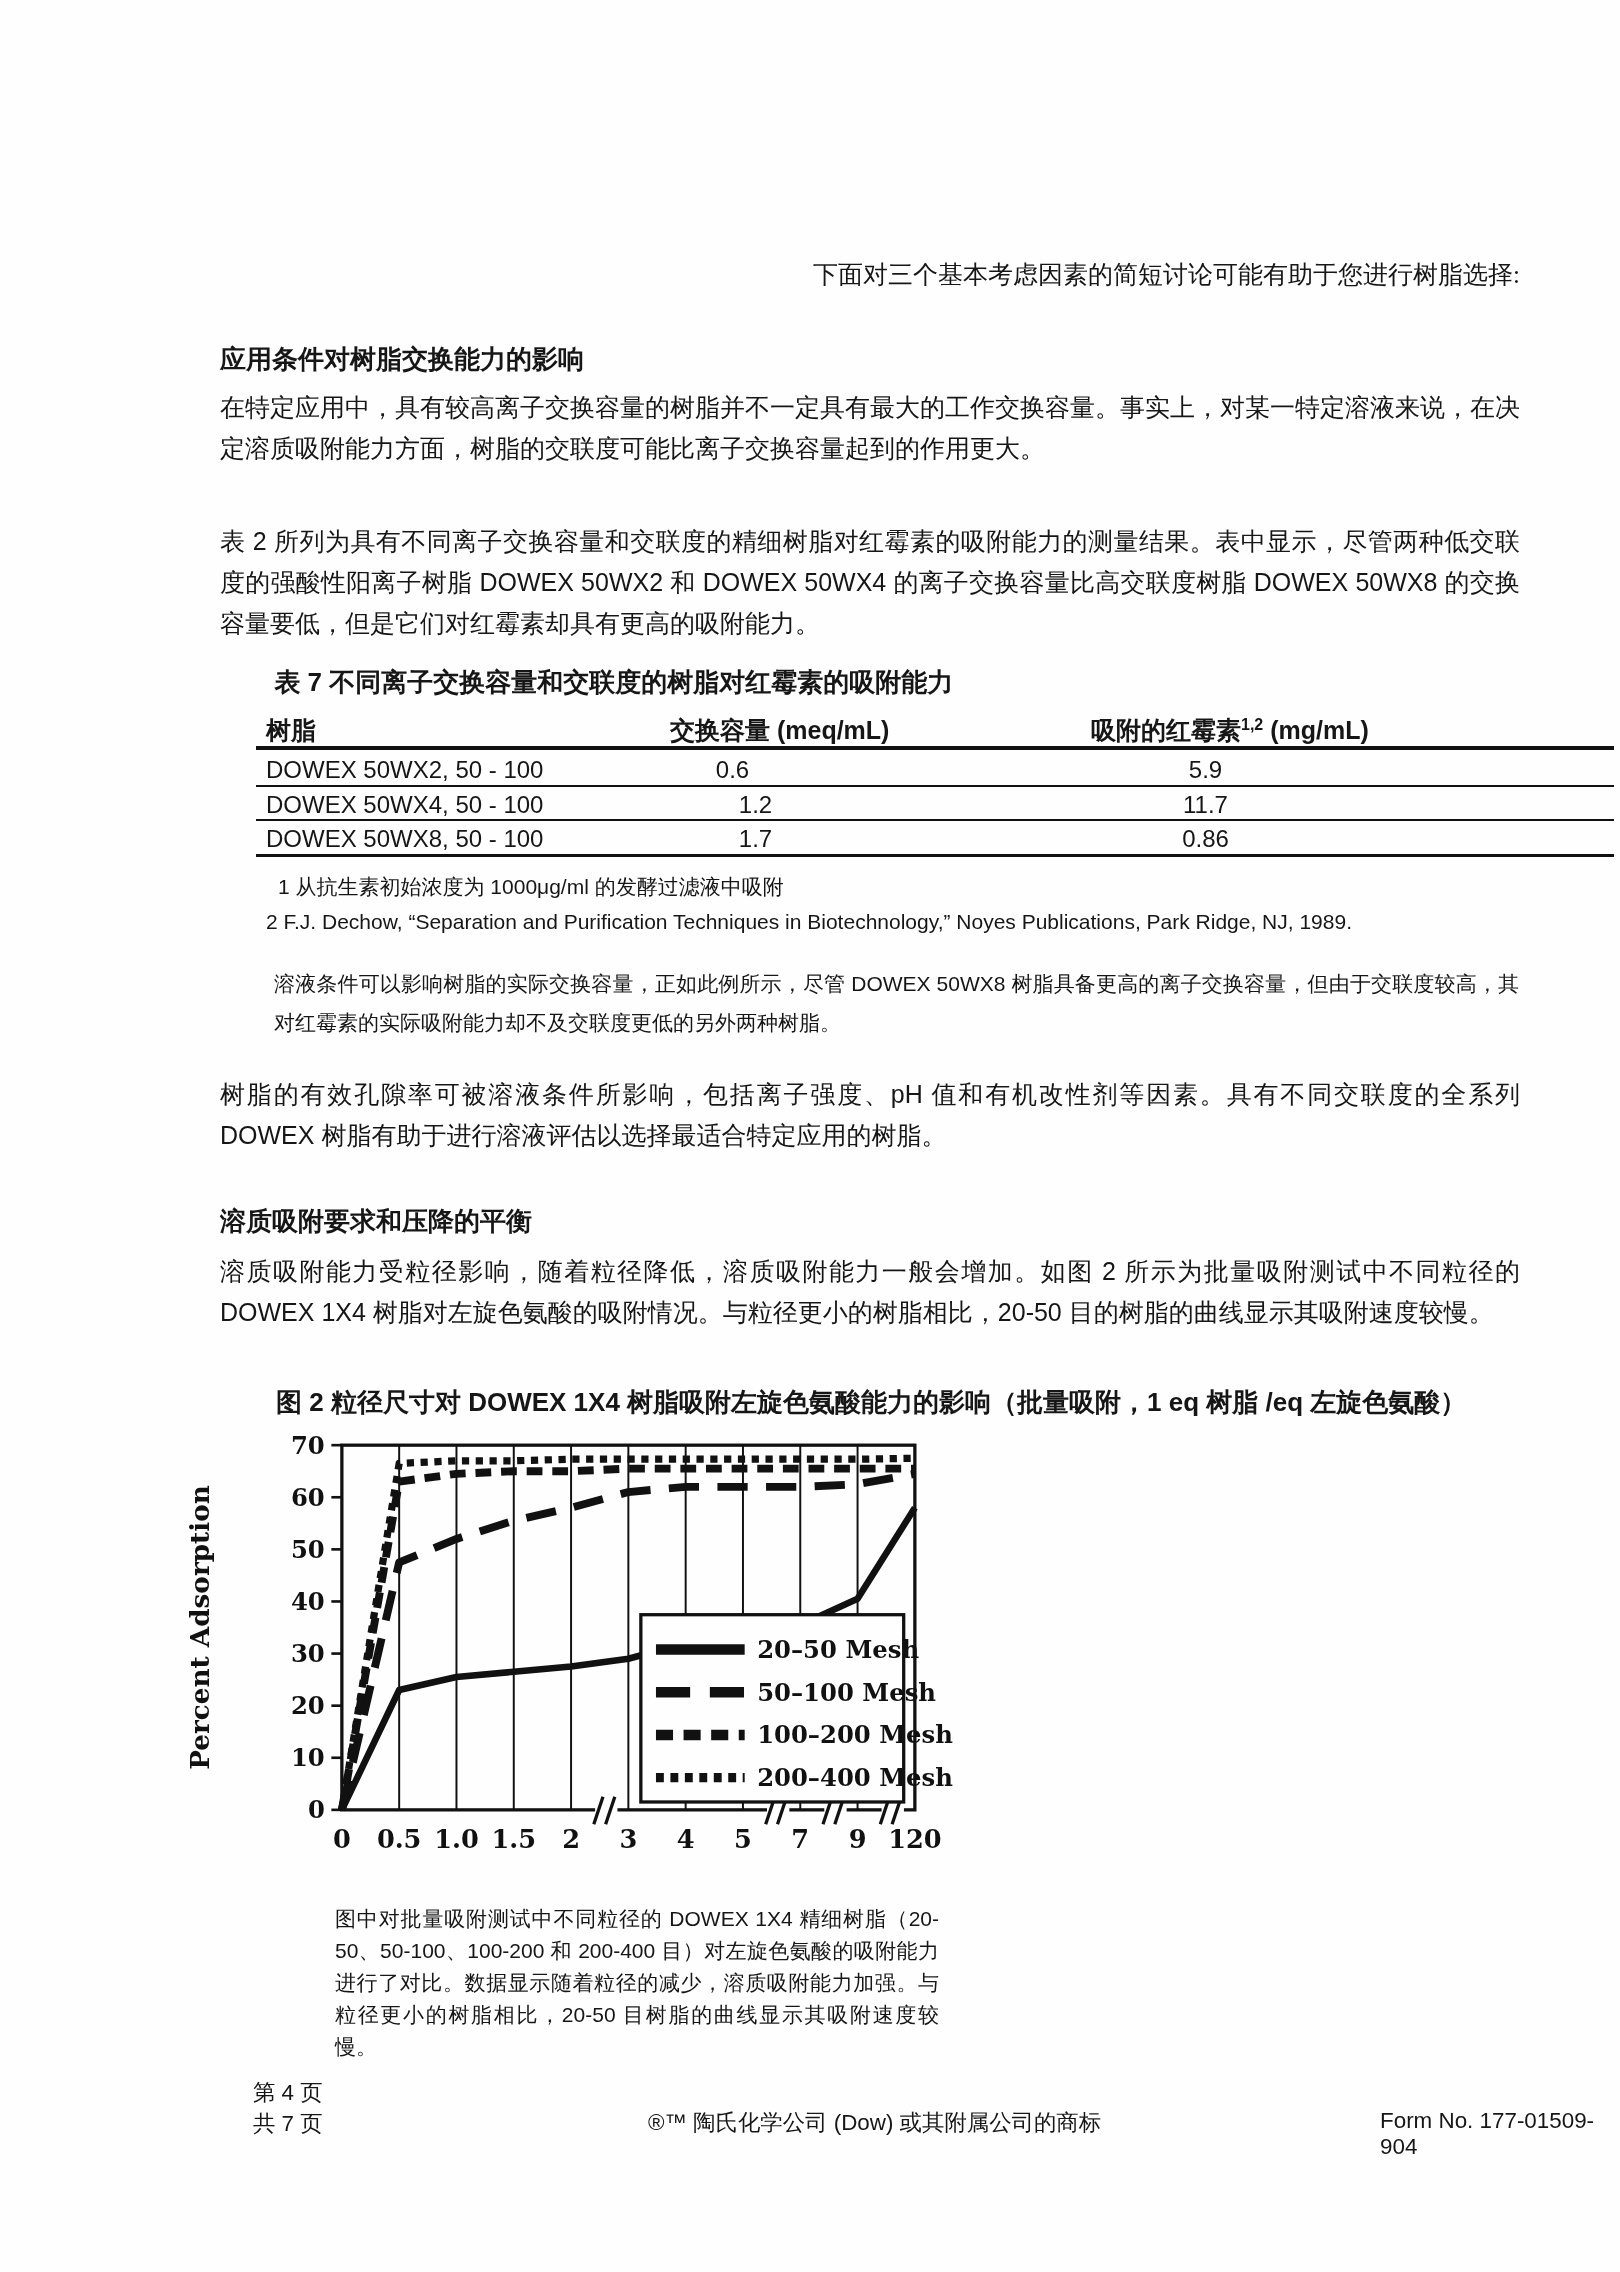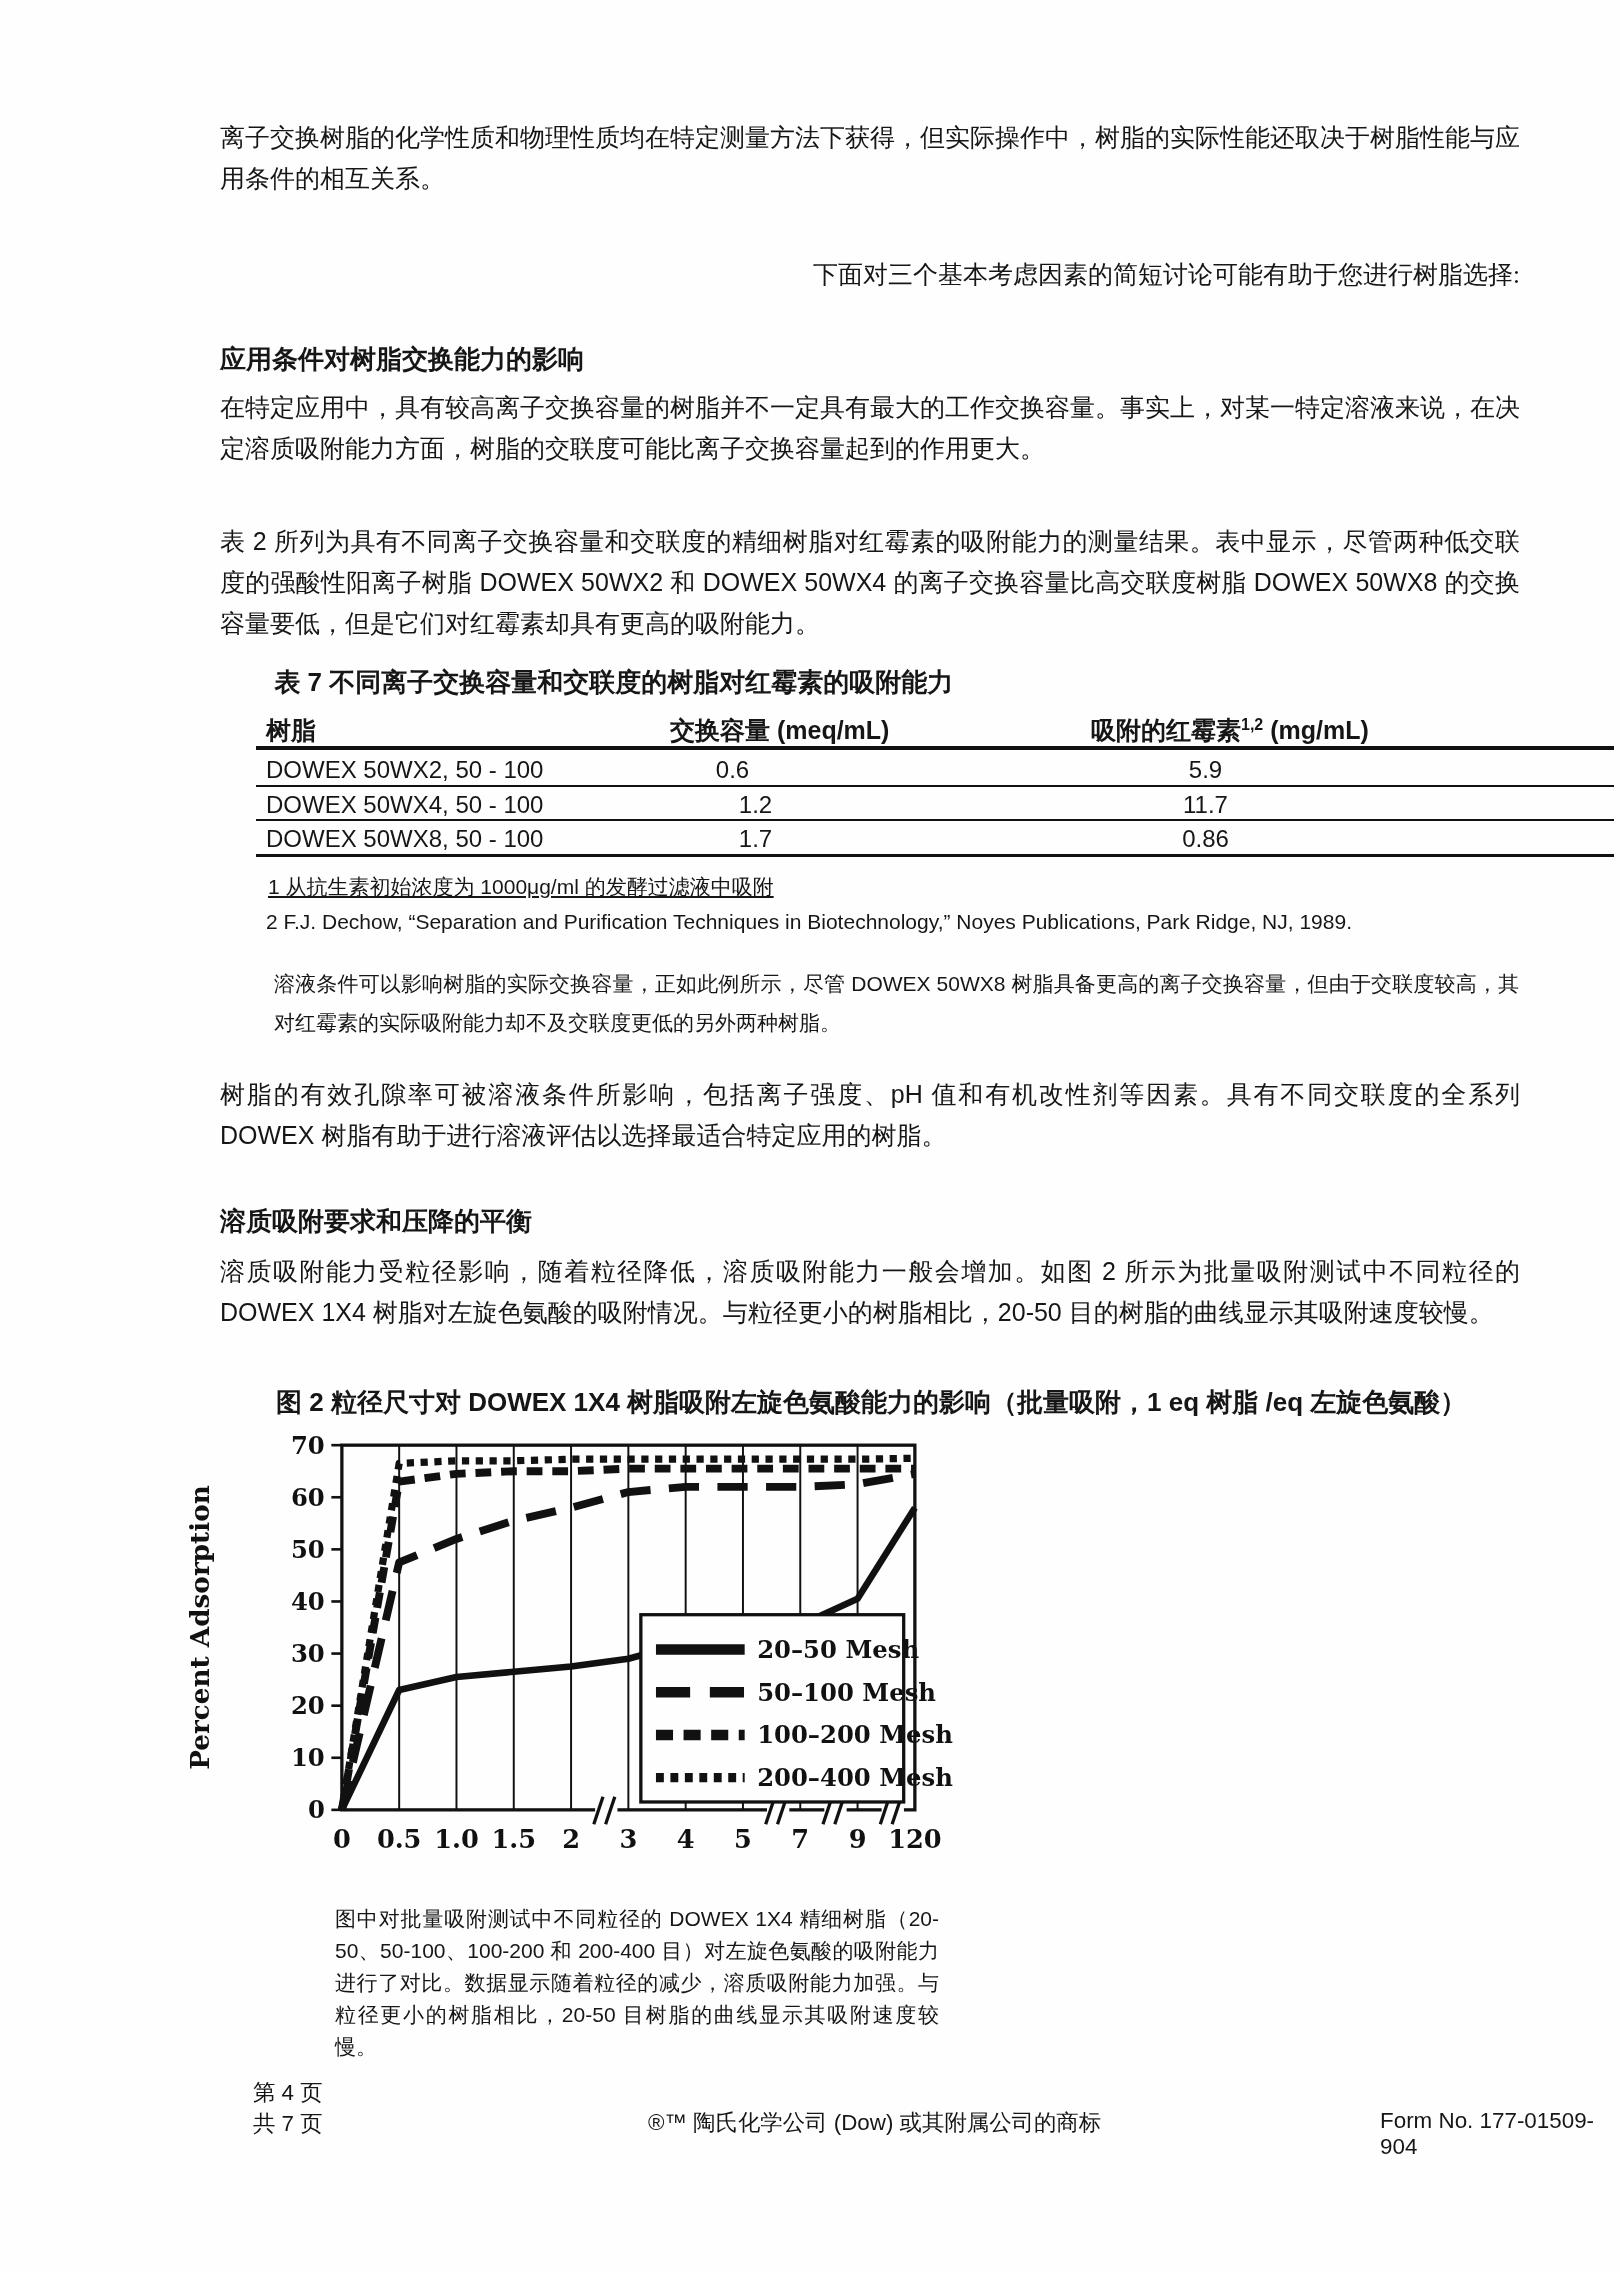--- a/index.html
+++ b/index.html
@@ -18,21 +18,20 @@
   sup{font-size:16px;}
   #chart-svg text{font-family:"DejaVu Serif",serif;fill:#111;}
   .caption{font-size:21px;line-height:32px;text-align:justify;}
   .footer-text{font-size:22.4px;}
 </style>
 </head>
 <body>
 
 <div id="page">
 
-  <p class="abs body-text" style="left:220px;top:92px;width:1300px;">离子交换树脂的化学性质和物理性质均在特定测量方法下获得，但实际操作中，树脂的实际性能还取决于树脂性能与应用条件的相互关系。</p>
 
   <p class="abs body-text single" style="left:220px;top:229px;width:1300px;">下面对三个基本考虑因素的简短讨论可能有助于您进行树脂选择:</p>
 
   <h2 class="abs heading" style="left:220px;top:320px;">应用条件对树脂交换能力的影响</h2>
 
   <p class="abs body-text" style="left:220px;top:362px;width:1300px;">在特定应用中，具有较高离子交换容量的树脂并不一定具有最大的工作交换容量。事实上，对某一特定溶液来说，在决定溶质吸附能力方面，树脂的交联度可能比离子交换容量起到的作用更大。</p>
 
   <p class="abs body-text" style="left:220px;top:488px;width:1300px;margin-top:33px;">表 2 所列为具有不同离子交换容量和交联度的精细树脂对红霉素的吸附能力的测量结果。表中显示，尽管两种低交联度的强酸性阳离子树脂 DOWEX 50WX2 和 DOWEX 50WX4 的离子交换容量比高交联度树脂 DOWEX 50WX8 的交换容量要低，但是它们对红霉素却具有更高的吸附能力。</p>
 
   <div class="abs" style="left:256px;top:665px;width:1358px;height:283px;">
@@ -52,21 +51,21 @@
     <div class="abs tbl-cell" style="left:10px;top:126px;">DOWEX 50WX4, 50 - 100</div>
     <div class="abs tbl-cell center-span" style="left:460px;top:126px;width:79px;">1.2</div>
     <div class="abs tbl-cell center-span" style="left:907px;top:126px;width:85px;">11.7</div>
     <div class="abs rule" style="left:0;top:154px;width:1358px;height:2px;"></div>
 
     <div class="abs tbl-cell" style="left:10px;top:160px;">DOWEX 50WX8, 50 - 100</div>
     <div class="abs tbl-cell center-span" style="left:460px;top:160px;width:79px;">1.7</div>
     <div class="abs tbl-cell center-span" style="left:907px;top:160px;width:85px;">0.86</div>
     <div class="abs rule" style="left:0;top:189px;width:1358px;height:2.6px;"></div>
 
-    <div class="abs small" style="left:12px;top:208px;text-decoration:underline;">1 从抗生素初始浓度为 1000μg/ml 的发酵过滤液中吸附</div>
+    <div class="abs small" style="left:22px;top:208px;">1 从抗生素初始浓度为 1000μg/ml 的发酵过滤液中吸附</div>
     <div class="abs small" style="left:10px;top:245px;">2 F.J. Dechow, “Separation and Purification Techniques in Biotechnology,” Noyes Publications, Park Ridge, NJ, 1989.</div>
   </div>
 
   <p class="abs small" style="left:274px;top:943px;width:1245px;line-height:39px;text-align:justify;">溶液条件可以影响树脂的实际交换容量，正如此例所示，尽管 DOWEX 50WX8 树脂具备更高的离子交换容量，但由于交联度较高，其对红霉素的实际吸附能力却不及交联度更低的另外两种树脂。</p>
 
   <p class="abs body-text" style="left:220px;top:1049px;width:1300px;">树脂的有效孔隙率可被溶液条件所影响，包括离子强度、pH 值和有机改性剂等因素。具有不同交联度的全系列 DOWEX 树脂有助于进行溶液评估以选择最适合特定应用的树脂。</p>
 
   <h2 class="abs heading" style="left:220px;top:1182px;">溶质吸附要求和压降的平衡</h2>
 
   <p class="abs body-text" style="left:220px;top:1226px;width:1300px;">溶质吸附能力受粒径影响，随着粒径降低，溶质吸附能力一般会增加。如图 2 所示为批量吸附测试中不同粒径的 DOWEX 1X4 树脂对左旋色氨酸的吸附情况。与粒径更小的树脂相比，20-50 目的树脂的曲线显示其吸附速度较慢。</p>

